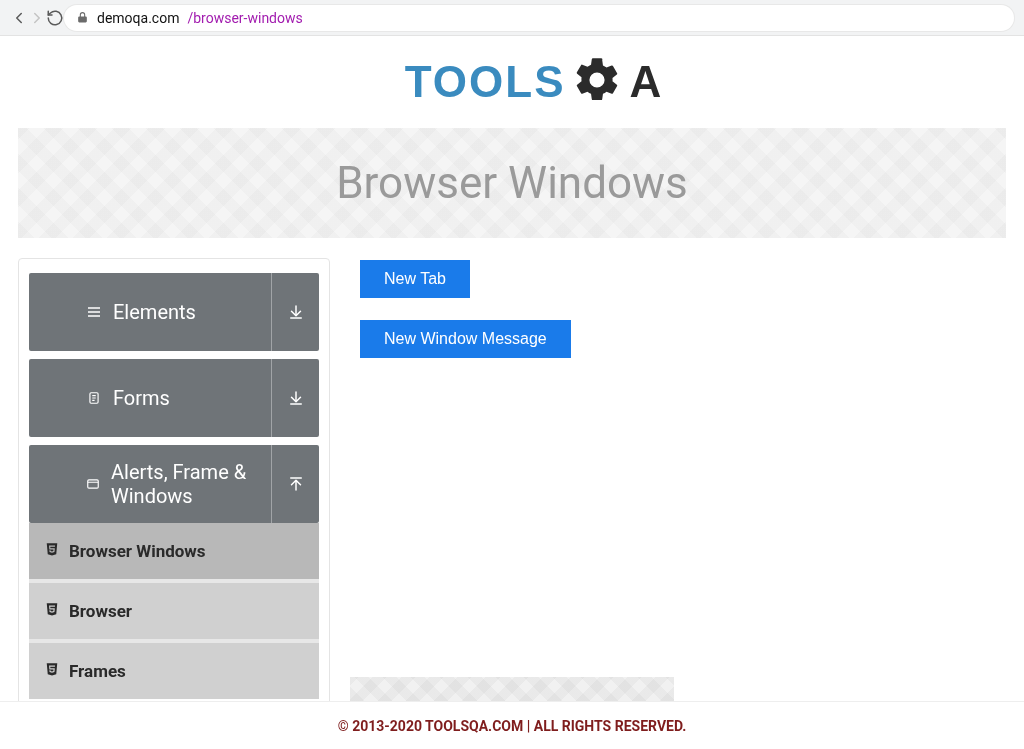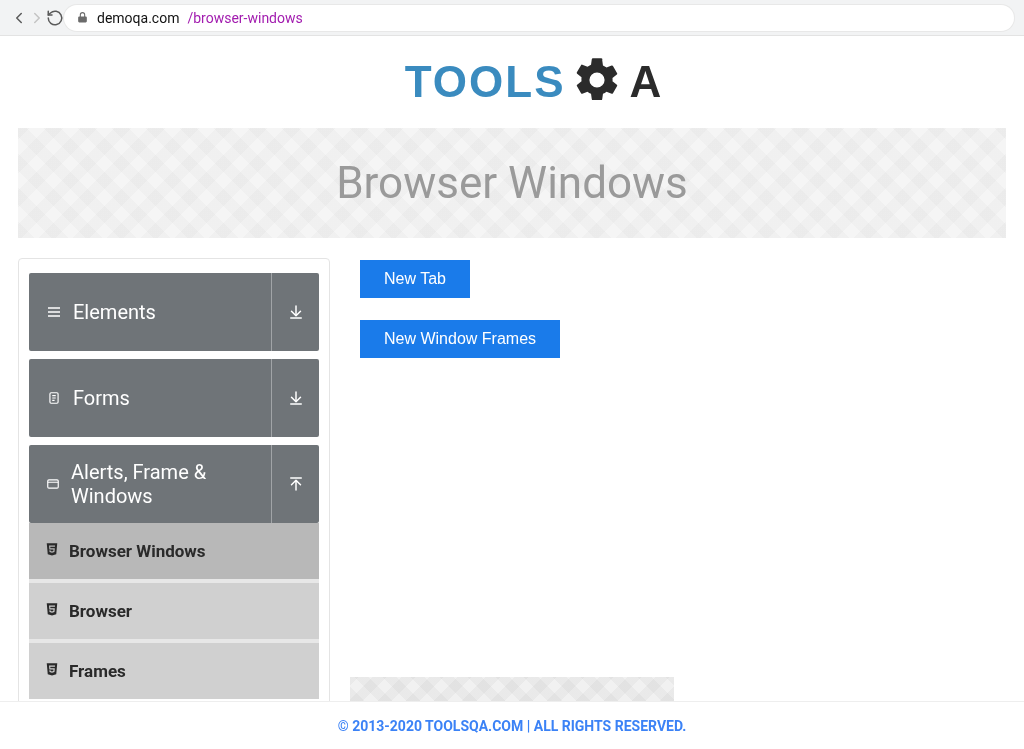--- a/index.html
+++ b/index.html
@@ -114,20 +114,21 @@
     padding: 0 10px;
   }
   .acc-header {
     background: #6f7478;
     color: #fff;
     display: flex;
     align-items: stretch;
     border-radius: 2px;
     overflow: hidden;
     min-height: 78px;
+    padding-left: 40px;
   }
   .acc-left {
     flex: 1;
     display: flex;
     align-items: center;
     gap: 10px;
     padding: 0 16px;
     font-size: 20px;
   }
   .acc-icon { width: 18px; display: flex; justify-content: center; }
@@ -179,21 +180,21 @@
       #f1f1f1;
   }
   .footer {
     height: 48px;
     background: #fff;
     display: flex;
     align-items: center;
     justify-content: center;
     font-size: 14px;
     font-weight: 700;
-    color: #3b82f6;
+    color: #7f1d1d;
     border-top: 1px solid #eee;
   }
   .page-root { position: relative; flex:1; display:flex; flex-direction:column; }
 </style>
 </head>
 <body>
 
 <div class="browser-bar">
   <div class="nav-arrow">
     <svg width="18" height="18" viewBox="0 0 24 24" fill="none" stroke="#5a5a5a" stroke-width="2" stroke-linecap="round" stroke-linejoin="round">
@@ -330,21 +331,21 @@
               </span>
               <span>Frames</span>
             </div>
           </div>
         </div>
       </div>
     </aside>
 
     <main class="main">
       <div class="btn-row"><button class="btn">New Tab</button></div>
-      <div class="btn-row"><button class="btn">New Window Frames</button></div>
+      <div class="btn-row"><button class="btn">New Window Message</button></div>
     </main>
   </div>
 
   <div class="footer-wrap">
     <div class="footer-pattern"></div>
     <div class="footer">
       <span>© 2013-2020 TOOLSQA.COM | ALL RIGHTS RESERVED.</span>
     </div>
   </div>
 

